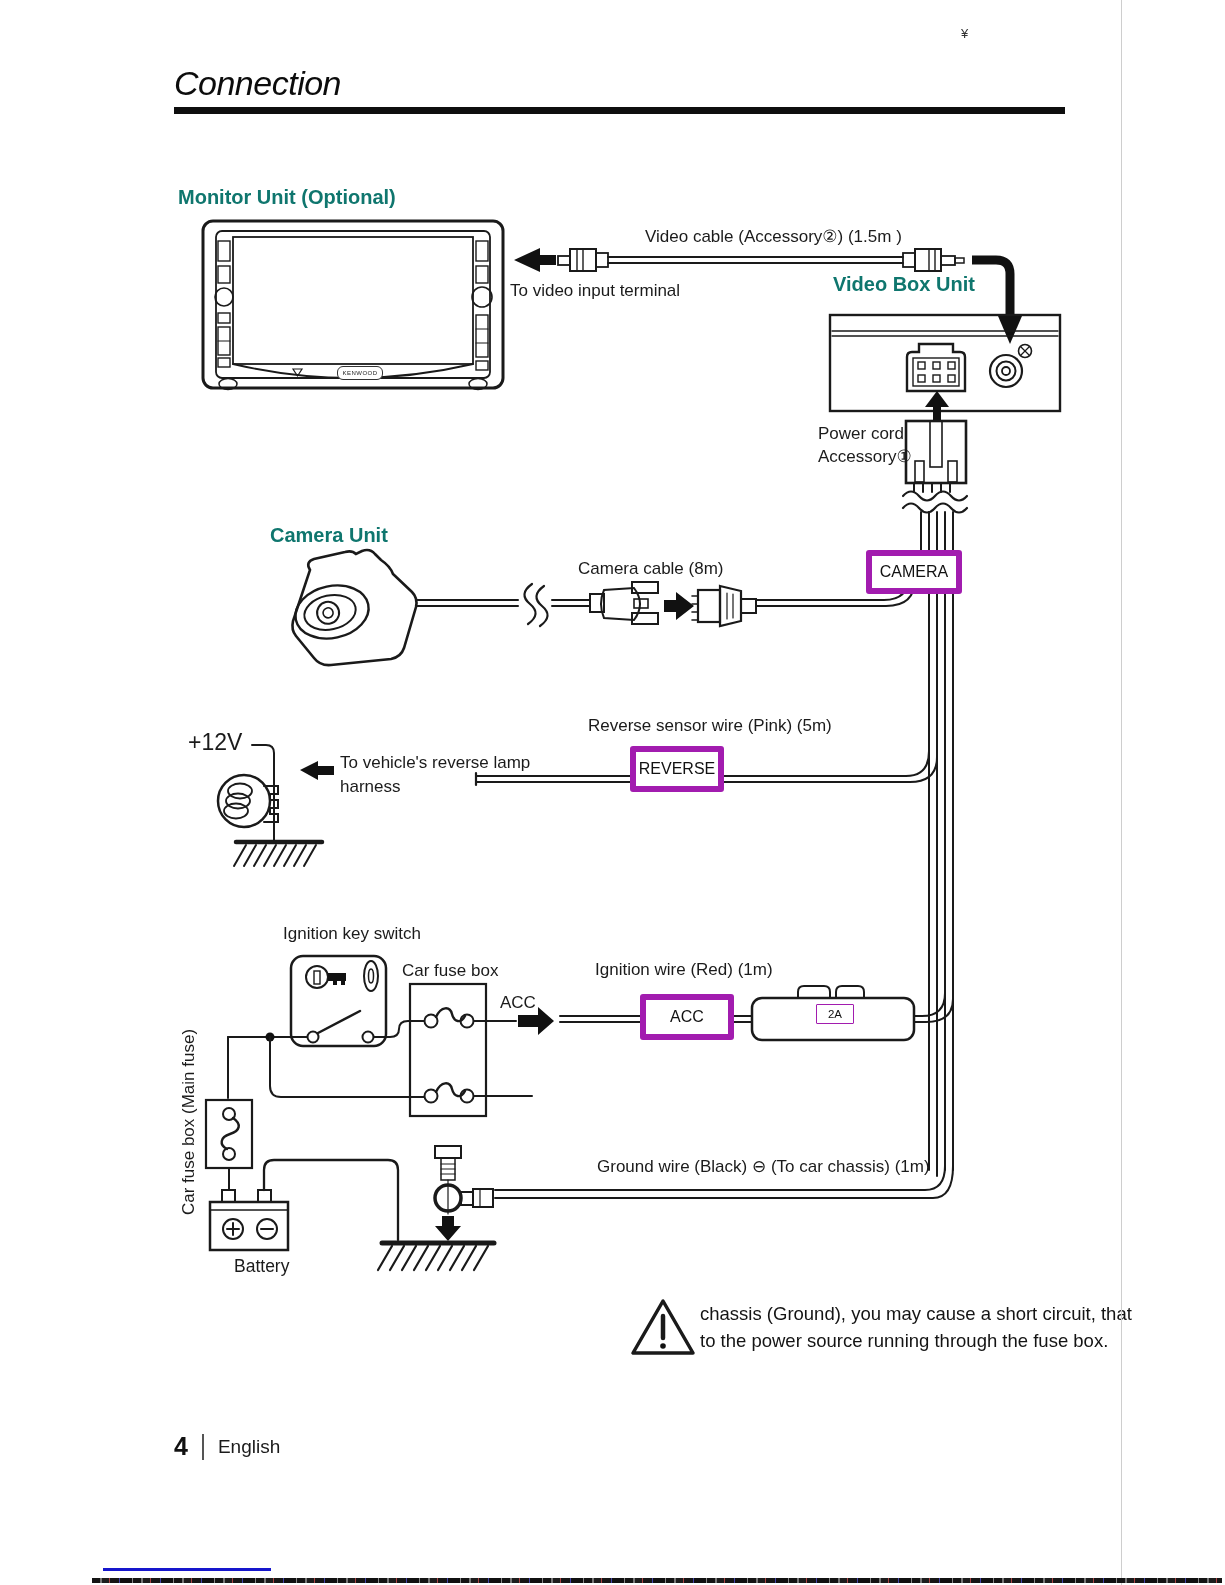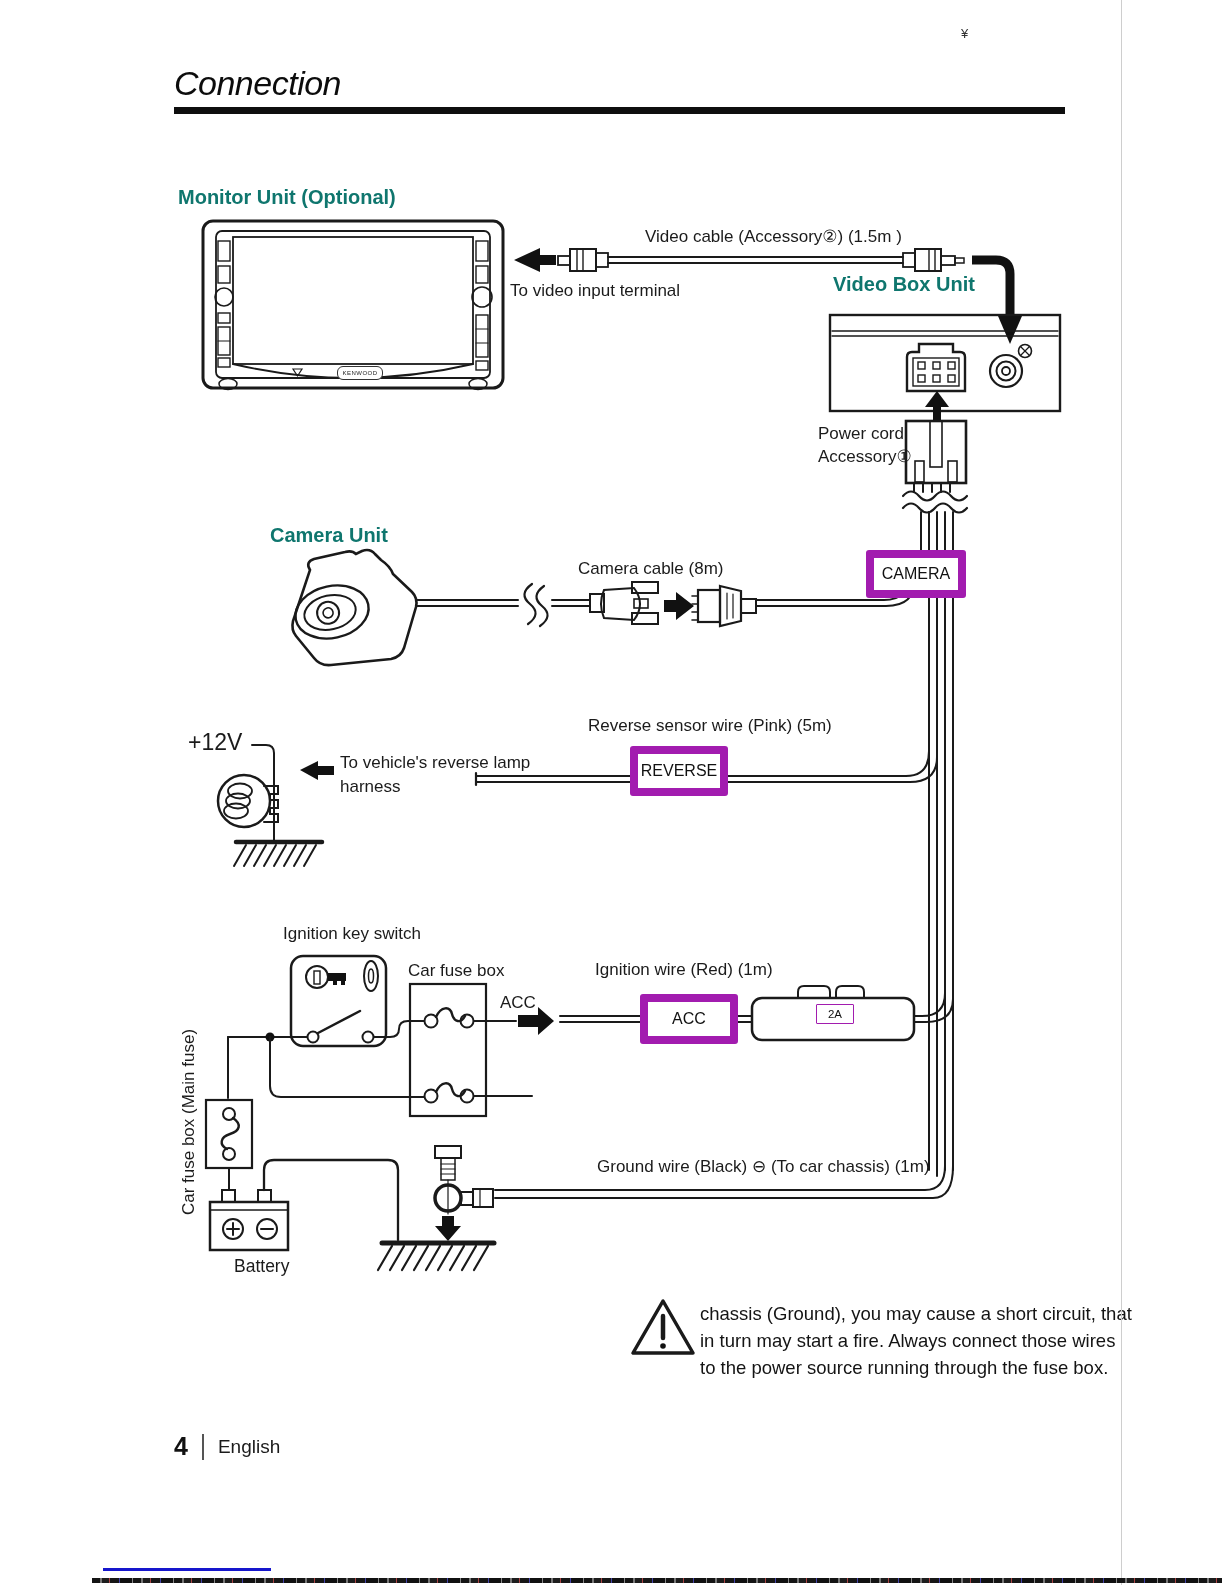--- a/index.html
+++ b/index.html
@@ -5,21 +5,21 @@
   html,body{margin:0;padding:0;background:#fff;}
   .page{position:relative;width:1225px;height:1585px;background:#ffffff;overflow:hidden;
         font-family:"Liberation Sans",sans-serif;color:#161616;}
   .abs{position:absolute;}
   svg.diagram{position:absolute;left:0;top:0;z-index:1;}
   .lbl{position:absolute;z-index:2;font-size:17px;color:#1b1b1b;white-space:nowrap;}
   .lbl-b20{position:absolute;z-index:2;font-size:20px;font-weight:bold;color:#0f766e;white-space:nowrap;}
   .title{position:absolute;z-index:2;font-size:34px;font-weight:normal;font-style:italic;
          letter-spacing:-0.5px;color:#0c0c0c;}
   .rule{position:absolute;z-index:2;background:#0e0e0e;}
-  .tagbox{position:absolute;z-index:3;background:#fff;border:8px solid #a21caf;border-radius:3px;
+  .tagbox{position:absolute;z-index:3;background:#fff;border:6px solid #a21caf;border-radius:3px;
           display:flex;align-items:center;justify-content:center;font-size:16px;color:#111;}
   .kenwood{position:absolute;z-index:3;border:1px solid #333;border-radius:6px;background:#fff;
            font-size:6px;letter-spacing:0.5px;display:flex;align-items:center;justify-content:center;color:#222;}
   .rot{position:absolute;z-index:2;font-size:17px;white-space:nowrap;
        transform:translate(-50%,-50%) rotate(-90deg);color:#1b1b1b;}
   .warn-line{height:27px;font-size:18.5px;color:#141414;white-space:nowrap;}
   .footer{position:absolute;z-index:2;display:flex;align-items:center;gap:14px;}
   .footer .num{font-size:25px;font-weight:bold;color:#111;}
   .footer .bar{width:2px;height:26px;background:#555;}
   .footer .lang{font-size:19px;color:#1b1b1b;}
@@ -323,33 +323,32 @@
   <div class="lbl" style="left:578px;top:559px;">Camera cable (8m)</div>
   <div class="tagbox" style="left:866px;top:550px;width:84px;height:32px;">CAMERA</div>
 
   <div class="lbl" style="left:188px;top:729px;font-size:23px;">+12V</div>
   <div class="lbl" style="left:340px;top:753px;">To vehicle's reverse lamp</div>
   <div class="lbl" style="left:340px;top:777px;">harness</div>
   <div class="lbl" style="left:588px;top:716px;">Reverse sensor wire (Pink) (5m)</div>
   <div class="tagbox" style="left:630px;top:746px;width:82px;height:34px;">REVERSE</div>
 
   <div class="lbl" style="left:283px;top:924px;">Ignition key switch</div>
-  <div class="lbl" style="left:402px;top:961px;margin-left:6px;">Car fuse box</div>
+  <div class="lbl" style="left:402px;top:961px;">Car fuse box</div>
   <div class="lbl" style="left:500px;top:993px;">ACC</div>
   <div class="lbl" style="left:595px;top:960px;">Ignition wire (Red) (1m)</div>
   <div class="tagbox" style="left:640px;top:994px;width:82px;height:34px;">ACC</div>
   <div class="tagbox" style="left:816px;top:1004px;width:36px;height:18px;border-width:1.5px;font-size:11.5px;border-radius:1px;">2A</div>
 
   <div class="rot" style="left:189px;top:1122px;">Car fuse box (Main fuse)</div>
   <div class="lbl" style="left:234px;top:1256px;font-size:17.5px;">Battery</div>
   <div class="lbl" style="left:597px;top:1156px;">Ground wire (Black) ⊖ (To car chassis) (1m)</div>
 
   <div class="abs" style="left:700px;top:1303px;z-index:2;">
     <div class="warn-line">chassis (Ground), you may cause a short circuit, that</div>
-    <div class="warn-line">in turn may start a fire. Always connect those wires</div>
     <div class="warn-line">to the power source running through the fuse box.</div>
   </div>
 
   <div class="footer" style="left:174px;top:1432px;">
     <span class="num">4</span>
     <span class="bar"></span>
     <span class="lang">English</span>
   </div>
 
   <div class="edge-line" style="left:1121px;top:0;width:1px;height:1585px;"></div>

